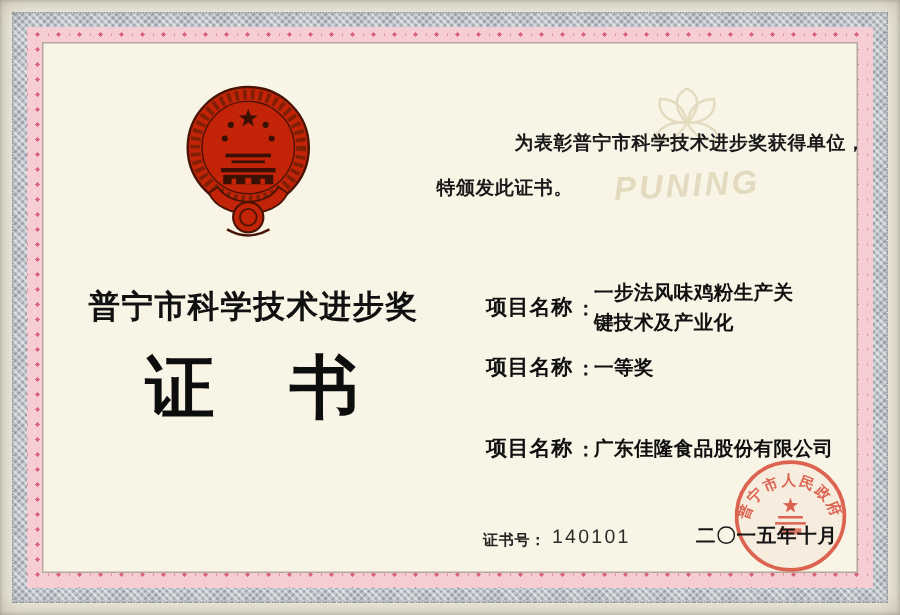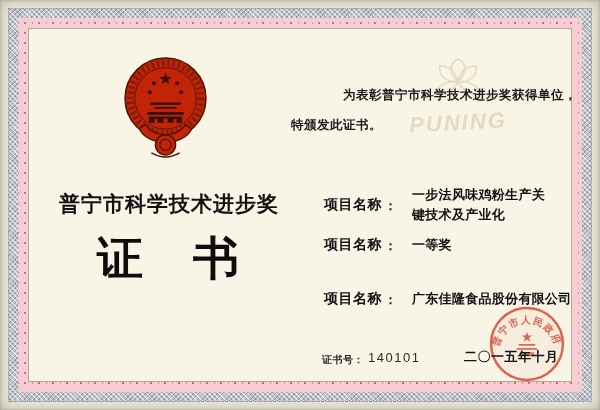--- a/index.html
+++ b/index.html
@@ -73,21 +73,21 @@
 
   .field-row{position:absolute;left:324px;display:flex;align-items:center;}
   .field-row.row-1{top:185px;}
   .field-row.row-2{top:235px;}
   .field-row.row-3{top:289px;}
   .field-label{
     font-size:14px;font-weight:900;letter-spacing:.5px;width:60px;color:#101010;
   }
   .field-colon{font-size:13px;font-weight:900;width:12px;margin-top:1px;}
   .field-value{
-    font-size:13px;font-weight:900;letter-spacing:.3px;margin-left:16px;
+    font-size:13px;font-weight:900;letter-spacing:.3px;margin-left:0px;
     line-height:20px;white-space:nowrap;color:#101010;
   }
   .field-value.wrap{white-space:normal;width:138px;}
 
   .certno-label{
     position:absolute;left:322px;top:353px;
     font-size:10px;font-weight:bold;color:#242424;letter-spacing:.5px;
   }
   .certno-value{
     position:absolute;left:368px;top:350px;

